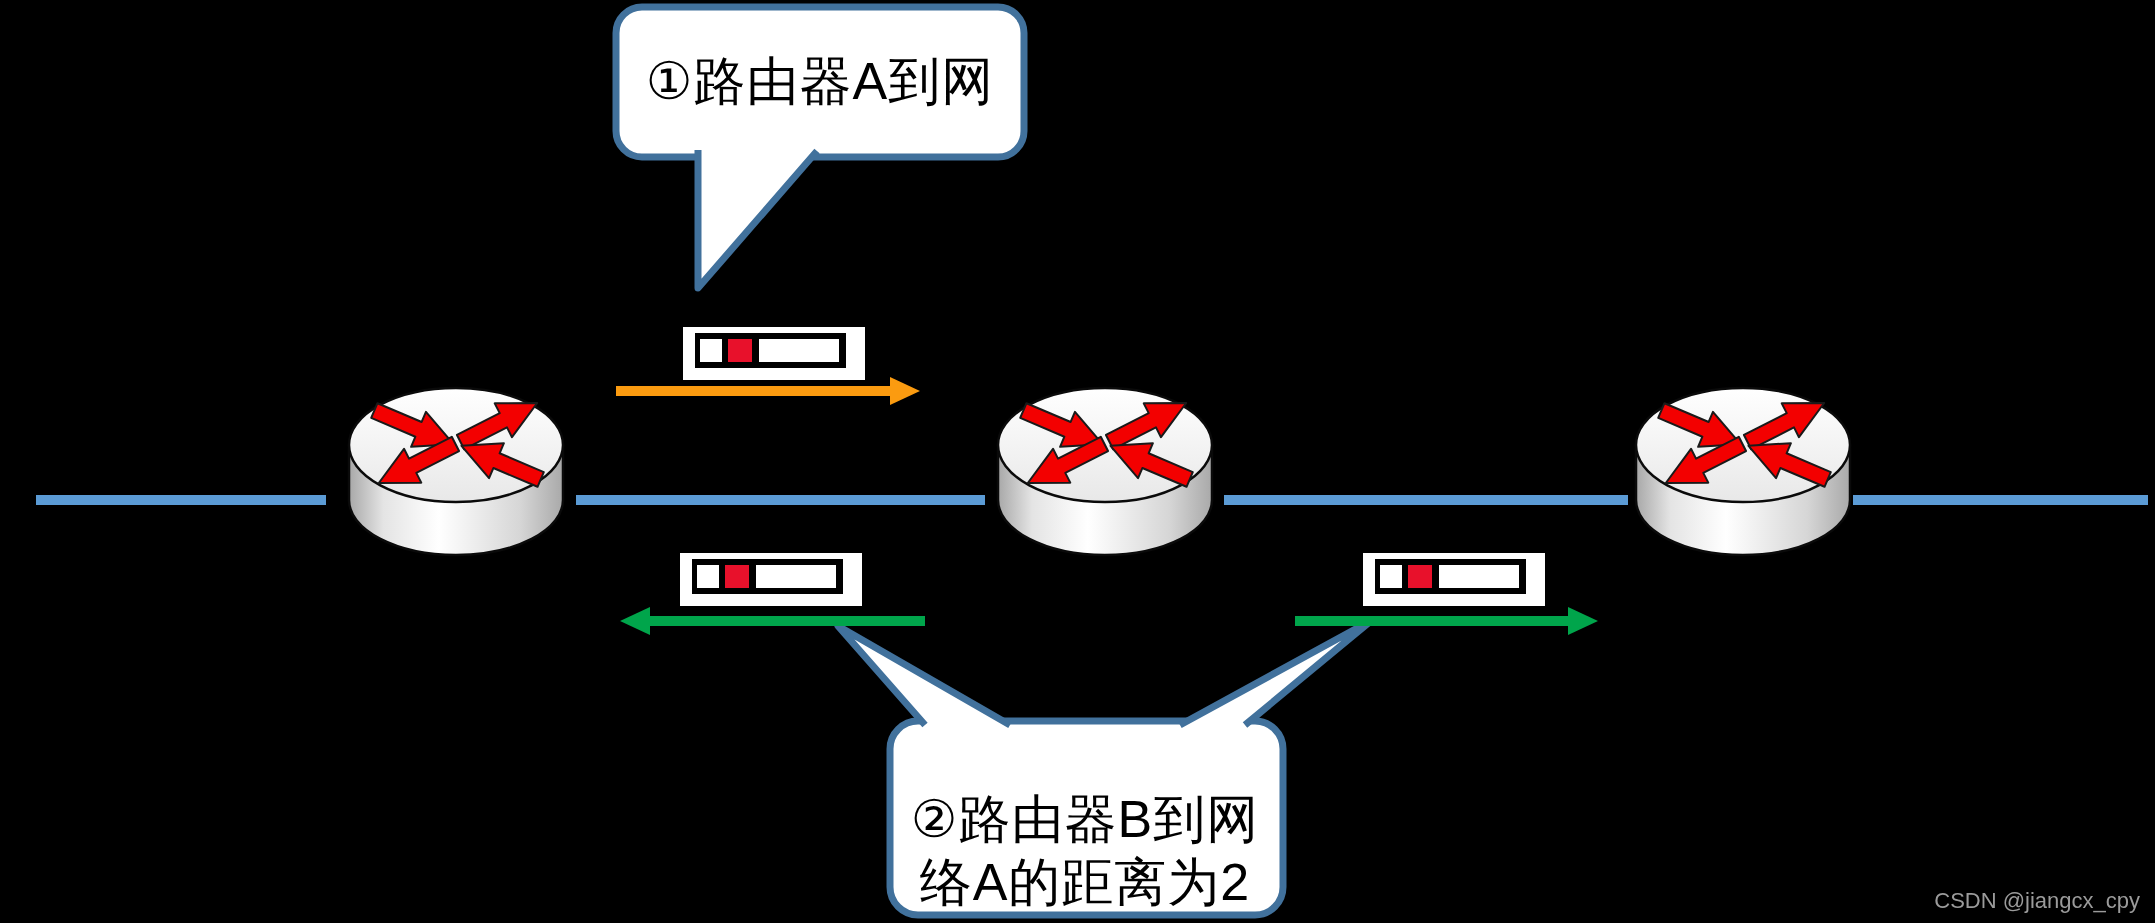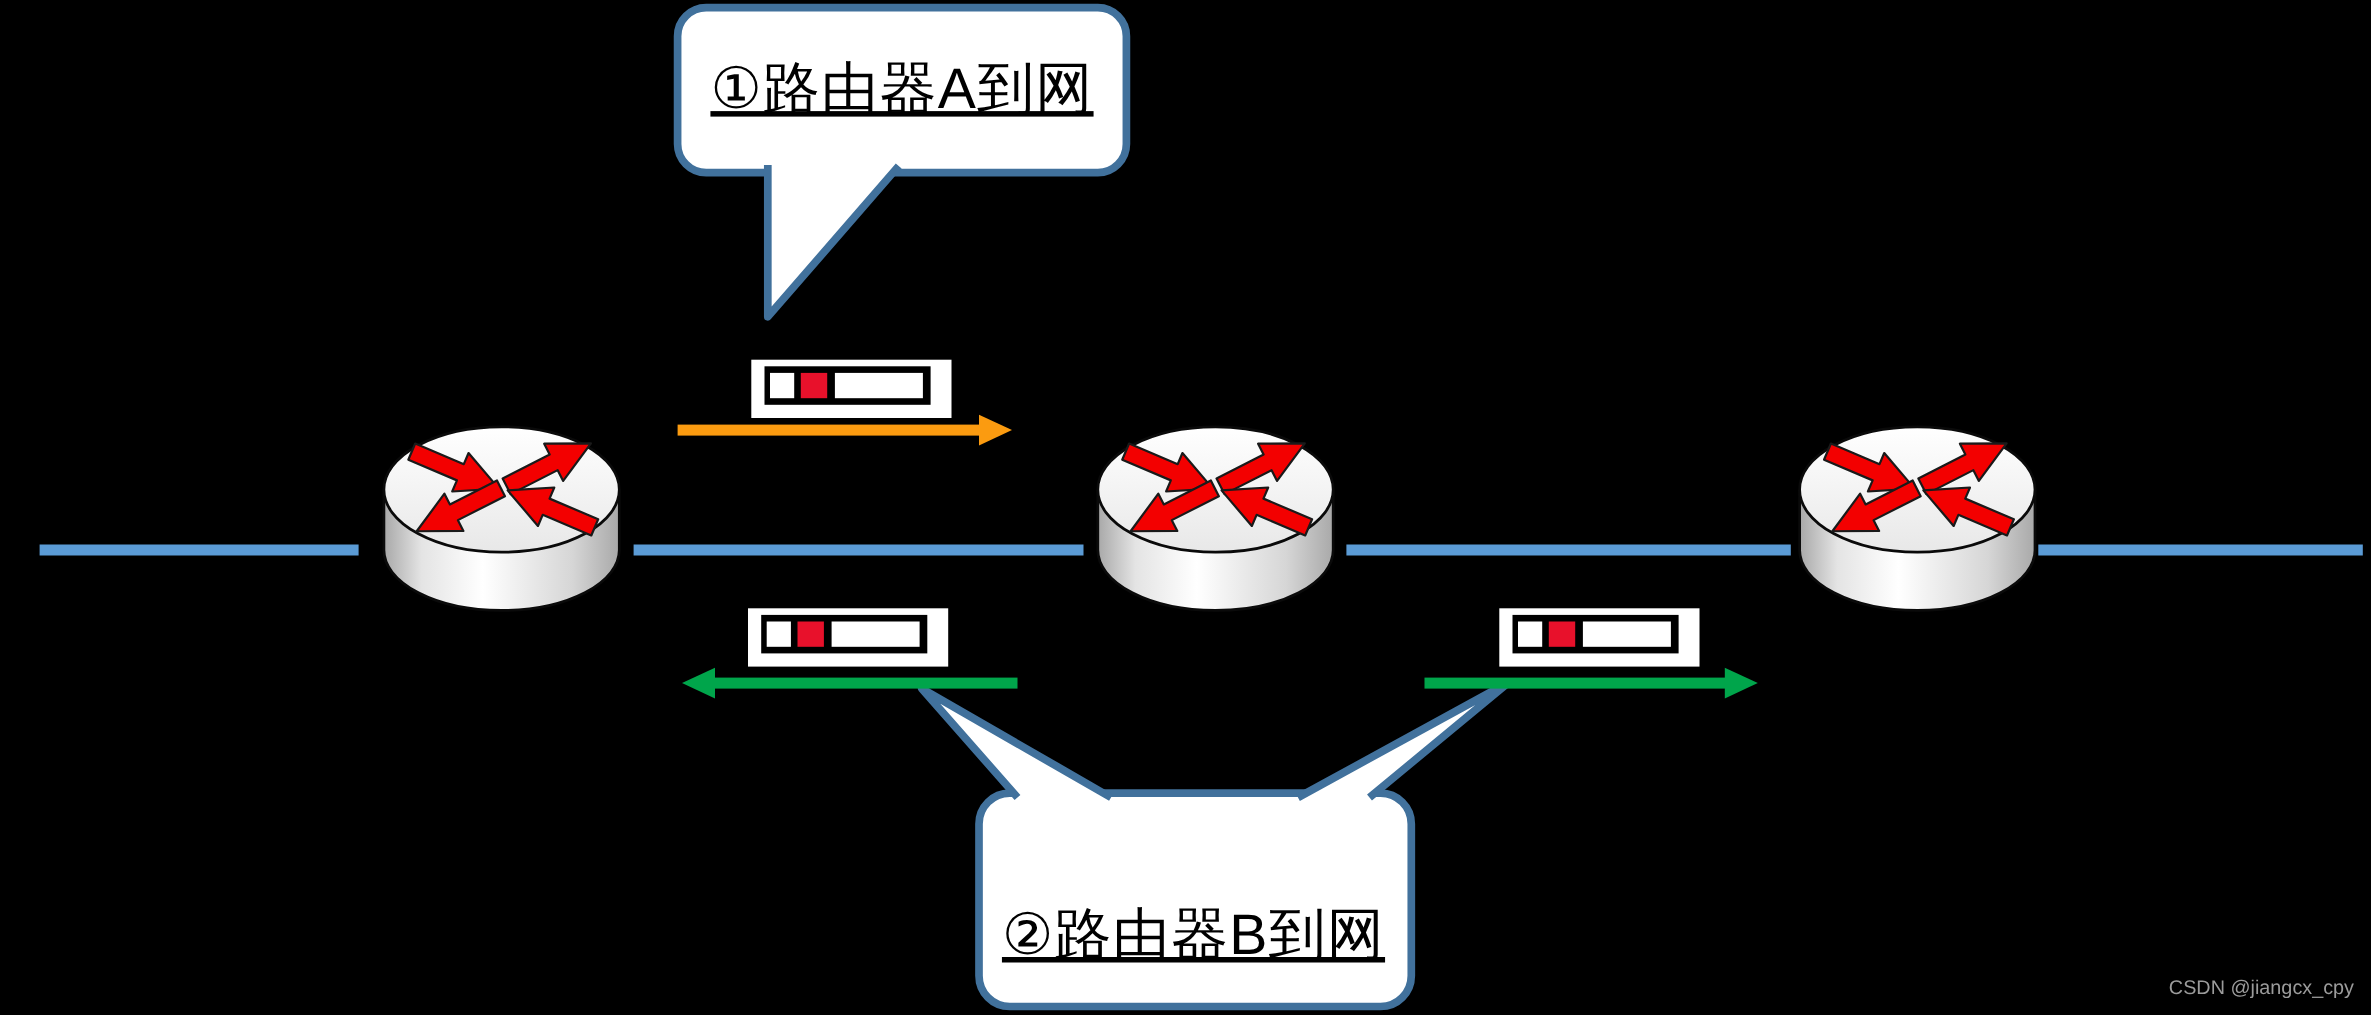--- a/index.html
+++ b/index.html
@@ -36,28 +36,28 @@
   .h-arrow .head{position:absolute;top:0;width:0;height:0;}
   .h-arrow.right .head{right:0;border-top:14px solid transparent;border-bottom:14px solid transparent;border-left:30px solid var(--c,#fff);}
   .h-arrow.left  .head{left:0;border-top:14px solid transparent;border-bottom:14px solid transparent;border-right:30px solid var(--c,#fff);}
   .h-arrow.orange{--c:var(--arrow-orange,#FB9B10);}
   .h-arrow.green{--c:var(--arrow-green,#00A54B);}
   
   .callout-svg{position:absolute;z-index:4;}
   .callout-shape{fill:var(--callout-fill,#fff);stroke:var(--callout-border,#41719C);}
   .callout-text{
     position:absolute;z-index:6;
-    display:flex;flex-direction:row;align-items:center;justify-content:center;
+    display:flex;flex-direction:column;justify-content:center;
     color:#000;font-size:52px;line-height:63px;font-weight:400;
-    text-align:center;letter-spacing:1px;text-decoration:underline;
+    text-align:center;letter-spacing:1px;
   }
   
   .watermark{
     position:absolute;right:15px;top:888px;z-index:7;
-    color:var(--watermark-gray,#9B9B9B);font-size:18px;
+    color:var(--watermark-gray,#9B9B9B);font-size:22px;
   }
 </style>
 </head>
 <body>
 
 <svg width="0" height="0" style="position:absolute" aria-hidden="true">
   <defs>
     <linearGradient id="cyl-side" x1="0" x2="1" y1="0" y2="0">
       <stop offset="0" stop-color="#a8a8a8"></stop>
       <stop offset="0.16" stop-color="#e4e4e4"></stop>
@@ -143,17 +143,18 @@
     <div>①路由器A到网</div>
   </div>
 
   <svg class="callout-svg" style="left:820px;top:600px" width="570" height="323" viewBox="0 0 570 323">
     <rect class="callout-shape" x="70" y="121" width="393" height="194" rx="28" stroke-width="7"></rect>
     <path class="callout-shape" d="M 105,125 L 18,26 L 190,125" stroke-width="7" stroke-linejoin="round"></path>
     <path class="callout-shape" d="M 360,125 L 552,20 L 425,125" stroke-width="7" stroke-linejoin="round"></path>
   </svg>
   <div class="callout-text" style="left:887px;top:752px;width:396px;height:197px">
     <div>②路由器B到网</div>
+    <div>络A的距离为2</div>
   </div>
 
   <div class="watermark">CSDN @jiangcx_cpy</div>
 
 </div>
 
 </body></html>

